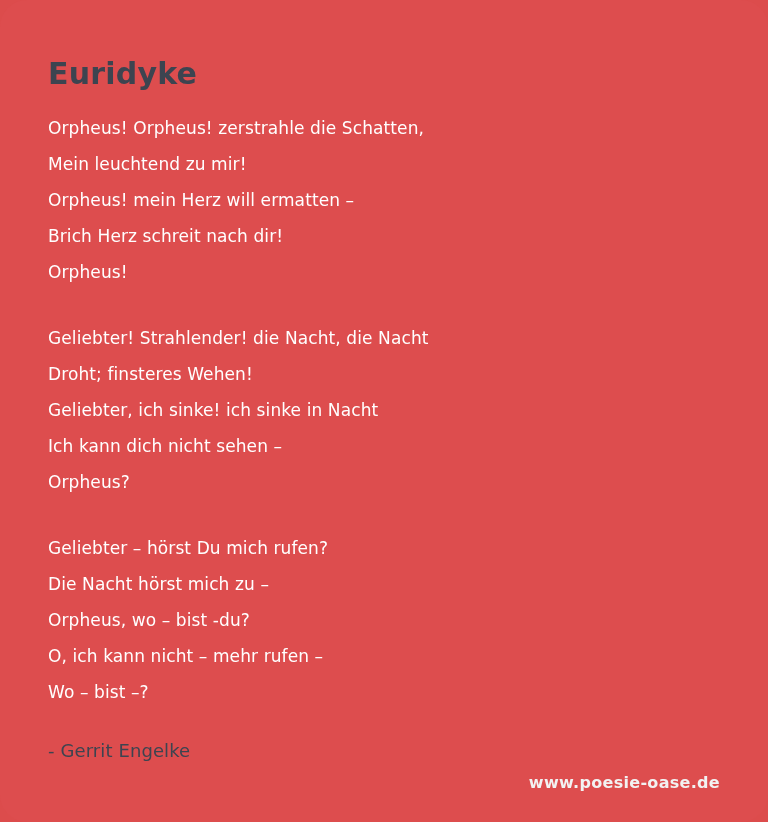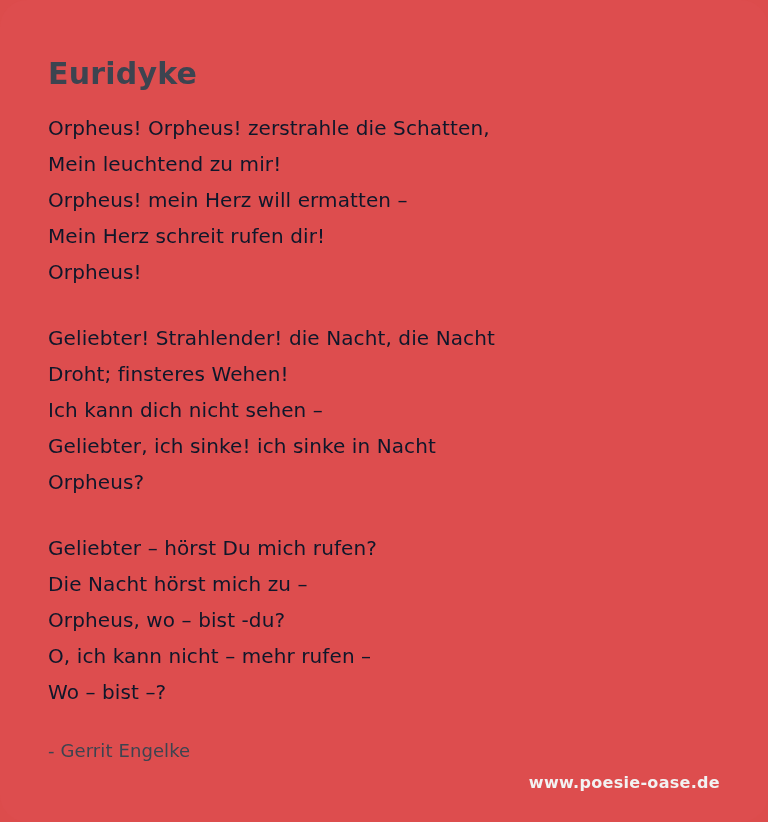--- a/index.html
+++ b/index.html
@@ -27,22 +27,22 @@
     font-size: 30px;
     font-weight: bold;
     letter-spacing: 0.2px;
     margin: 8px 0 18px 0;
     line-height: 1.2;
   }
   .stanza {
     margin: 0 0 30px 0;
   }
   .poem-line {
-    color: #0f172a;
-    font-size: 20px;
+    color: #ffffff;
+    font-size: 17px;
     line-height: 36px;
     font-weight: 500;
     white-space: pre-wrap;
     letter-spacing: 0.1px;
   }
   .author {
     color: #3d4450;
     font-size: 18px;
     font-weight: 500;
     margin-top: 22px;
@@ -62,29 +62,29 @@
 <body>
 
 <div class="poem-card">
 
   <h1 class="poem-title">Euridyke</h1>
 
   <div class="stanza">
     <div class="poem-line">Orpheus! Orpheus! zerstrahle die Schatten,</div>
     <div class="poem-line">Mein leuchtend zu mir!</div>
     <div class="poem-line">Orpheus! mein Herz will ermatten –</div>
-    <div class="poem-line">Mein Herz schreit rufen dir!</div>
+    <div class="poem-line">Brich Herz schreit nach dir!</div>
     <div class="poem-line">Orpheus!</div>
   </div>
 
   <div class="stanza">
     <div class="poem-line">Geliebter! Strahlender! die Nacht, die Nacht</div>
     <div class="poem-line">Droht; finsteres Wehen!</div>
+    <div class="poem-line">Geliebter, ich sinke! ich sinke in Nacht</div>
     <div class="poem-line">Ich kann dich nicht sehen –</div>
-    <div class="poem-line">Geliebter, ich sinke! ich sinke in Nacht</div>
     <div class="poem-line">Orpheus?</div>
   </div>
 
   <div class="stanza">
     <div class="poem-line">Geliebter – hörst Du mich rufen?</div>
     <div class="poem-line">Die Nacht hörst mich zu –</div>
     <div class="poem-line">Orpheus, wo – bist -du?</div>
     <div class="poem-line">O, ich kann nicht – mehr rufen –</div>
     <div class="poem-line">Wo – bist –?</div>
   </div>

